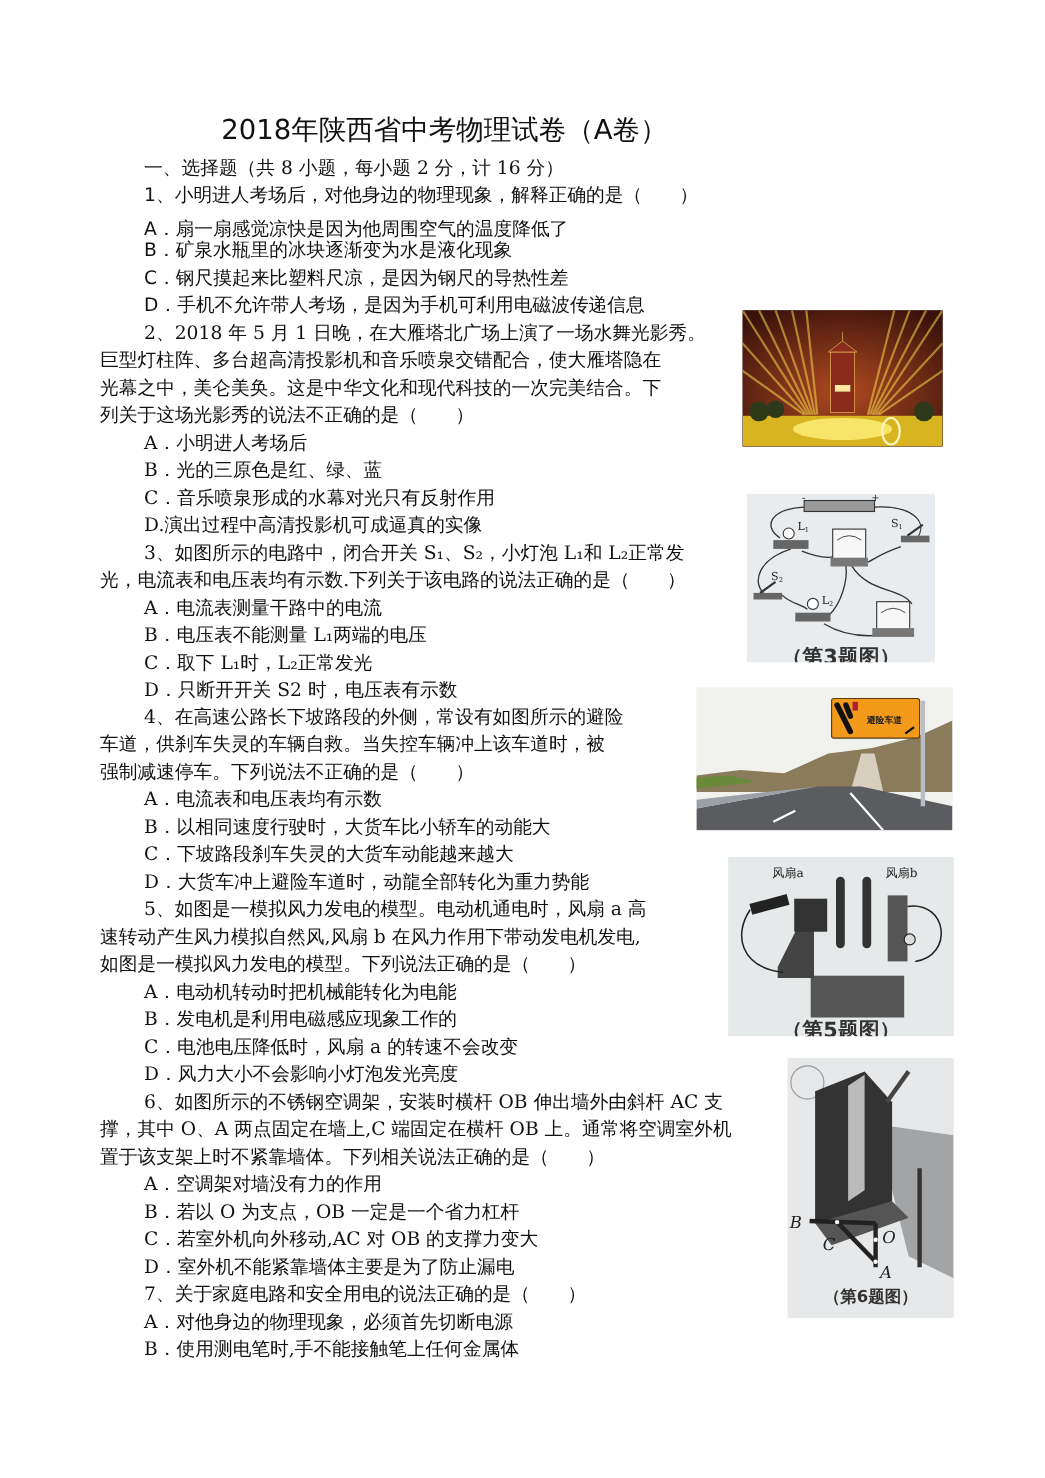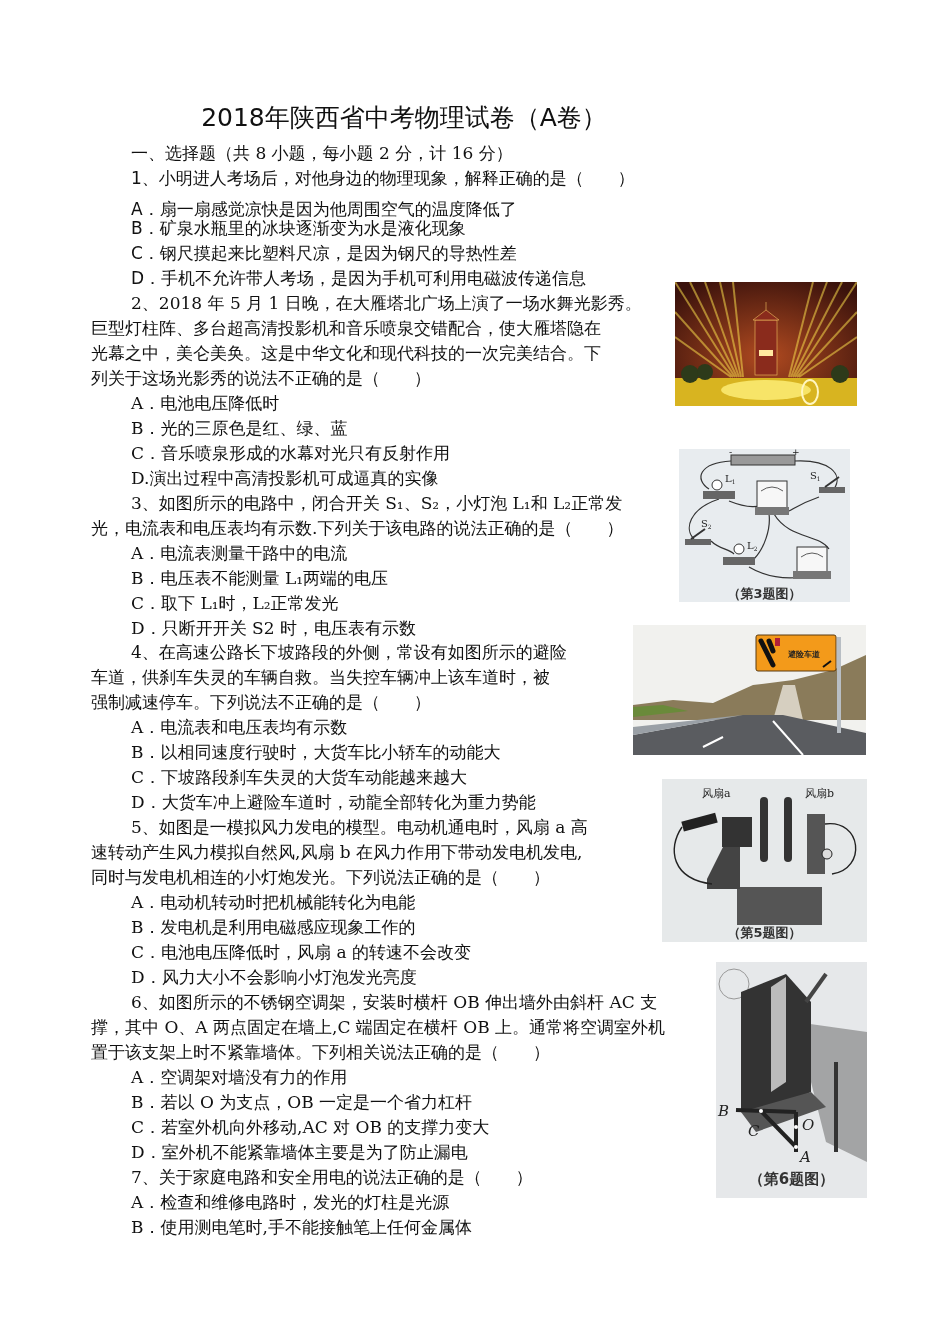--- a/index.html
+++ b/index.html
@@ -6,21 +6,21 @@
   body { width: 950px; height: 1344px; position: relative; overflow: hidden;
          font-family: "DejaVu Serif", "Liberation Serif", serif; color: #111; }
   .title { position: absolute; left: 0; width: 762px; top: 101px; text-align: center;
            font-family: "DejaVu Sans", "Liberation Sans", sans-serif; font-size: 25px; padding-left: 46px; box-sizing: border-box; }
   .line { position: absolute; font-size: 17px; line-height: 24px; white-space: nowrap; }
   .sans { font-family: "DejaVu Sans", "Liberation Sans", sans-serif; }
   .ind { left: 131px; }
   .para { left: 91px; }
   .fig { position: absolute; overflow: hidden; }
   .caption { position: absolute; left: 0; right: 0; text-align: center; font-family: "DejaVu Sans", "Liberation Sans", sans-serif;
-             font-weight: bold; font-size: 13px; color: #333; }
+             font-weight: bold; font-size: 19px; color: #333; }
 </style>
 </head>
 <body>
 
 <div class="title">2018年陕西省中考物理试卷（A卷）</div>
 
 <div class="line ind" style="top:141px;">一、选择题（共 8 小题，每小题 2 分，计 16 分）</div>
 
 <div>
   <div class="line ind sans" style="top:166px;">1、小明进人考场后，对他身边的物理现象，解释正确的是（　　）</div>
@@ -28,21 +28,21 @@
   <div class="line ind sans" style="top:216px;">B．矿泉水瓶里的冰块逐渐变为水是液化现象</div>
   <div class="line ind sans" style="top:241px;">C．钢尺摸起来比塑料尺凉，是因为钢尺的导热性差</div>
   <div class="line ind sans" style="top:266px;text-align:center;">D．手机不允许带人考场，是因为手机可利用电磁波传递信息</div>
 </div>
 
 <div>
   <div class="line ind" style="top:291px;">2、2018 年 5 月 1 日晚，在大雁塔北广场上演了一场水舞光影秀。</div>
   <div class="line para" style="top:316px;">巨型灯柱阵、多台超高清投影机和音乐喷泉交错配合，使大雁塔隐在</div>
   <div class="line para" style="top:341px;">光幕之中，美仑美奂。这是中华文化和现代科技的一次完美结合。下</div>
   <div class="line para" style="top:366px;">列关于这场光影秀的说法不正确的是（　　）</div>
-  <div class="line ind" style="top:391px;">A．电池电压降低时</div>
+  <div class="line ind" style="top:391px;">A．小明进人考场后</div>
   <div class="line ind" style="top:416px;">B．光的三原色是红、绿、蓝</div>
   <div class="line ind" style="top:441px;">C．音乐喷泉形成的水幕对光只有反射作用</div>
   <div class="line ind" style="top:466px;">D.演出过程中高清投影机可成逼真的实像</div>
 
   <div class="fig" style="left:675px; top:282px; width:182px; height:124px; background:#4a1a10;">
     <svg width="182" height="124" viewBox="0 0 182 124">
       <defs>
         <radialGradient id="sky" cx="50%" cy="60%" r="70%">
           <stop offset="0%" stop-color="#b04a20"></stop>
           <stop offset="100%" stop-color="#3a120c"></stop>
@@ -156,21 +156,21 @@
       <rect x="142" y="13" width="5" height="8" fill="#b0203a"></rect>
       <text x="155" y="32" font-size="8" font-weight="bold" fill="#222" font-family="DejaVu Sans, sans-serif">避险车道</text>
       <path d="M190 42 L198 36" stroke="#111" stroke-width="2"></path>
     </svg>
   </div>
 </div>
 
 <div>
   <div class="line ind" style="top:815px;">5、如图是一模拟风力发电的模型。电动机通电时，风扇 a 高</div>
   <div class="line para" style="top:840px;">速转动产生风力模拟自然风,风扇 b 在风力作用下带动发电机发电,</div>
-  <div class="line para" style="top:865px;">同时与发电机相连的小灯炮发光。下列说法正确的是（　　）</div>
+  <div class="line para" style="top:865px;">如图是一模拟风力发电的模型。下列说法正确的是（　　）</div>
   <div class="line ind" style="top:890px;">A．电动机转动时把机械能转化为电能</div>
   <div class="line ind" style="top:915px;">B．发电机是利用电磁感应现象工作的</div>
   <div class="line ind" style="top:940px;">C．电池电压降低时，风扇 a 的转速不会改变</div>
   <div class="line ind" style="top:965px;">D．风力大小不会影响小灯泡发光亮度</div>
 
   <div class="fig" style="left:662px; top:779px; width:205px; height:163px; background:#e9ecec;">
     <svg width="205" height="163" viewBox="0 0 205 163">
       <rect width="205" height="163" fill="#e6e9ea"></rect>
       <text x="40" y="18" font-size="11" font-family="DejaVu Serif, serif" fill="#222">风扇a</text>
       <text x="143" y="18" font-size="11" font-family="DejaVu Serif, serif" fill="#222">风扇b</text>
@@ -218,15 +218,15 @@
       <text x="32" y="174" font-size="15" font-style="italic" font-family="DejaVu Serif, serif" fill="#222">C</text>
       <text x="86" y="168" font-size="15" font-style="italic" font-family="DejaVu Serif, serif" fill="#222">O</text>
       <text x="84" y="200" font-size="15" font-style="italic" font-family="DejaVu Serif, serif" fill="#222">A</text>
     </svg>
     <div class="caption" style="top:208px; font-size:15px;">（第6题图）</div>
   </div>
 </div>
 
 <div>
   <div class="line ind" style="top:1165px;">7、关于家庭电路和安全用电的说法正确的是（　　）</div>
-  <div class="line ind" style="top:1190px;">A．检查和维修电路时，发光的灯柱是光源</div>
+  <div class="line ind" style="top:1190px;">A．对他身边的物理现象，必须首先切断电源</div>
   <div class="line ind" style="top:1215px;">B．使用测电笔时,手不能接触笔上任何金属体</div>
 </div>
 
 </body></html>

